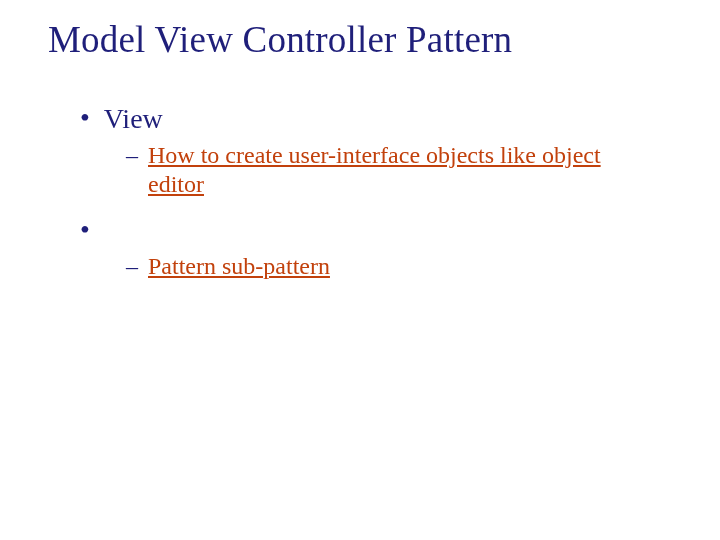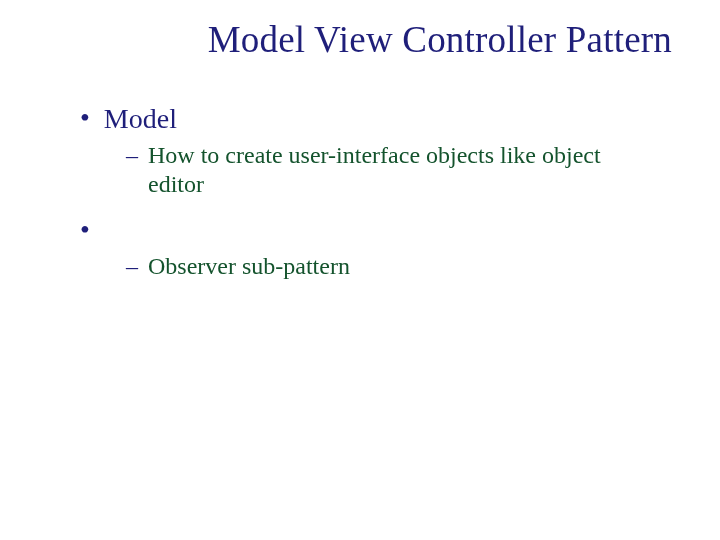--- a/index.html
+++ b/index.html
@@ -16,21 +16,21 @@
     }
     .slide {
       width: 100%;
       height: 100%;
       padding: 18px 48px 0 48px;
     }
     .title {
       font-size: 37px;
       color: #1f1f7a;
       font-weight: normal;
-      text-align: right;
+      text-align: left;
       margin-bottom: 42px;
       letter-spacing: 0.2px;
     }
     .bullet-1 {
       display: flex;
       align-items: flex-start;
       margin-bottom: 6px;
       margin-left: 32px;
     }
     .bullet-1 .dot {
@@ -51,40 +51,41 @@
       margin-bottom: 16px;
     }
     .bullet-2 .dash {
       font-size: 24px;
       color: #1f1f7a;
       margin-right: 10px;
       line-height: 1.2;
     }
     .bullet-2 .text {
       font-size: 24px;
-      color: #14532d;
+      color: #c2410c;
       line-height: 1.2;
       max-width: 460px;
+      text-decoration: underline;
     }
   </style>
 </head>
 <body>
 
 <div class="slide">
   <h1 class="title">Model View Controller Pattern</h1>
 
   <div class="bullet-1">
     <span class="dot">•</span>
-    <span class="text">Model</span>
+    <span class="text">View</span>
   </div>
   <div class="bullet-2">
     <span class="dash">–</span>
     <span class="text">How to create user-interface objects like object editor</span>
   </div>
 
   <div class="bullet-1">
     <span class="dot">•</span>
   </div>
   <div class="bullet-2">
     <span class="dash">–</span>
-    <span class="text">Observer sub-pattern</span>
+    <span class="text">Pattern sub-pattern</span>
   </div>
 </div>
 
 </body></html>

